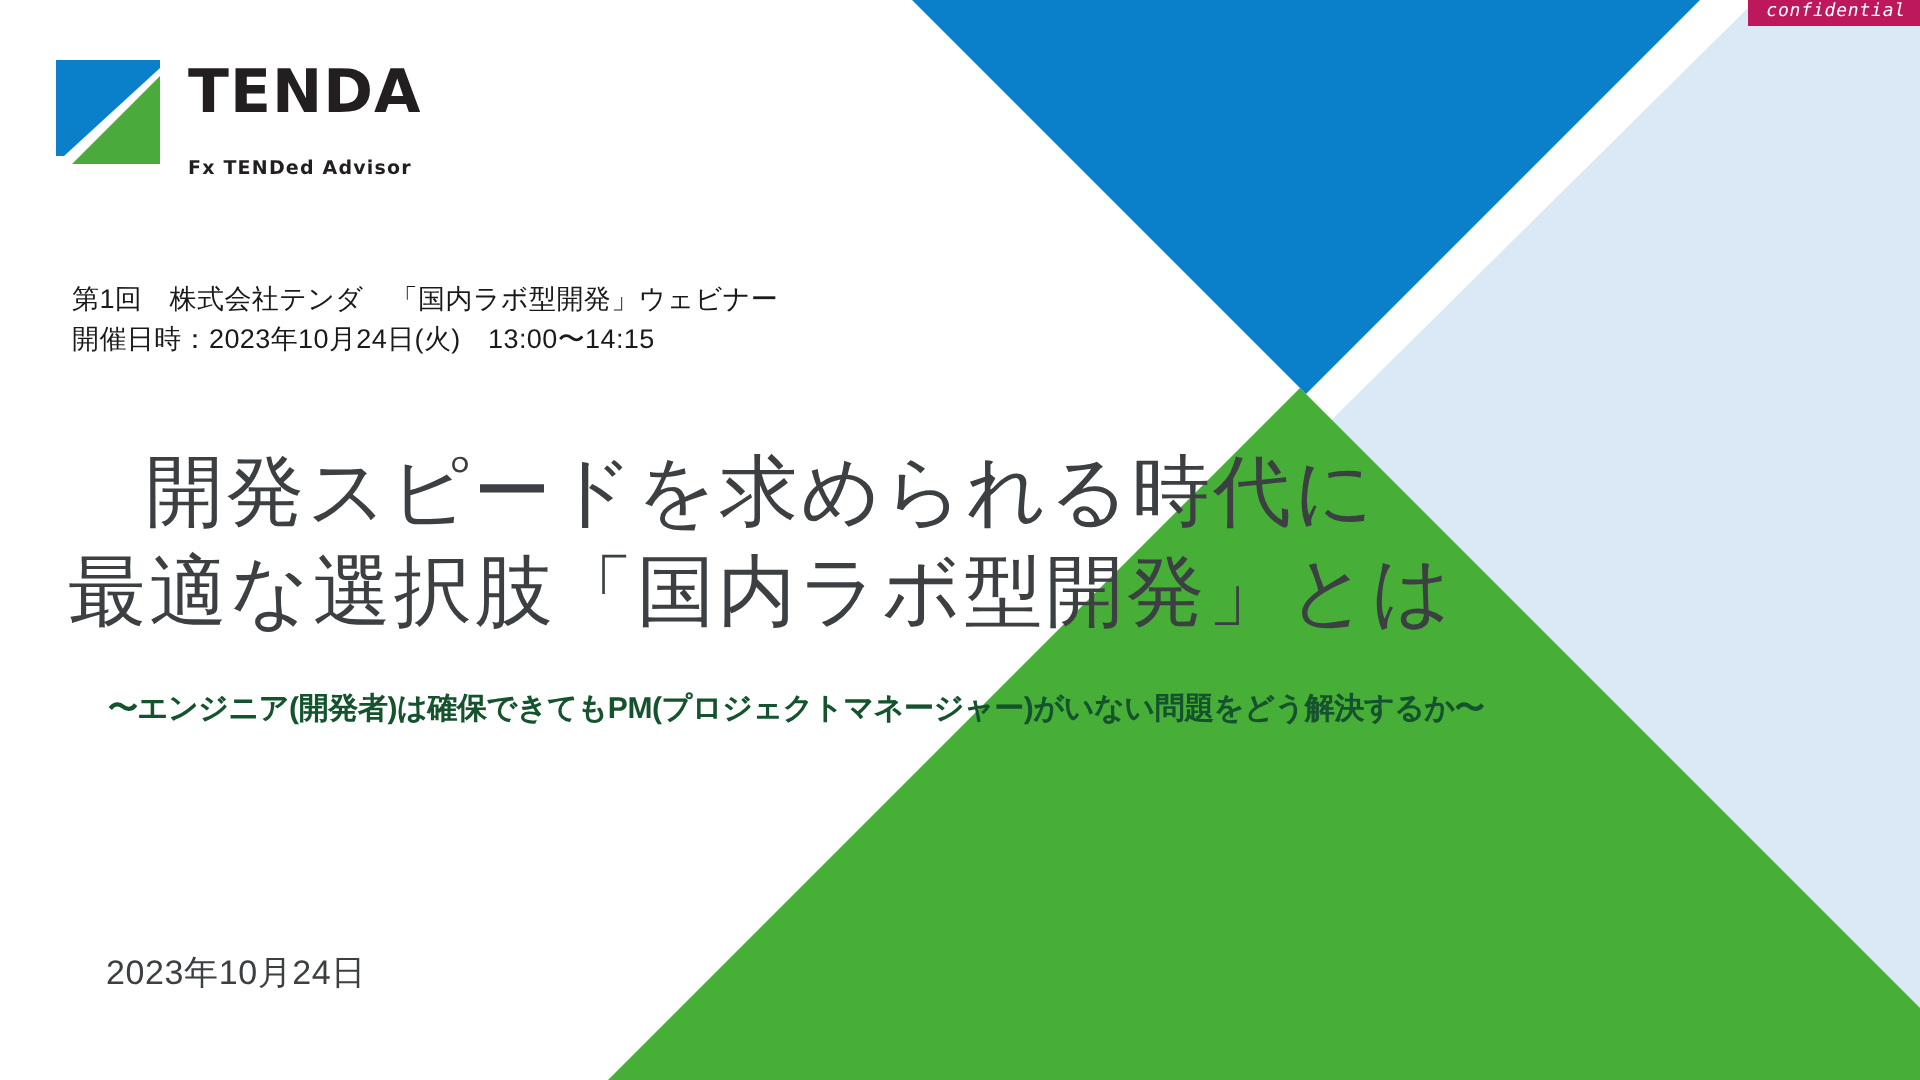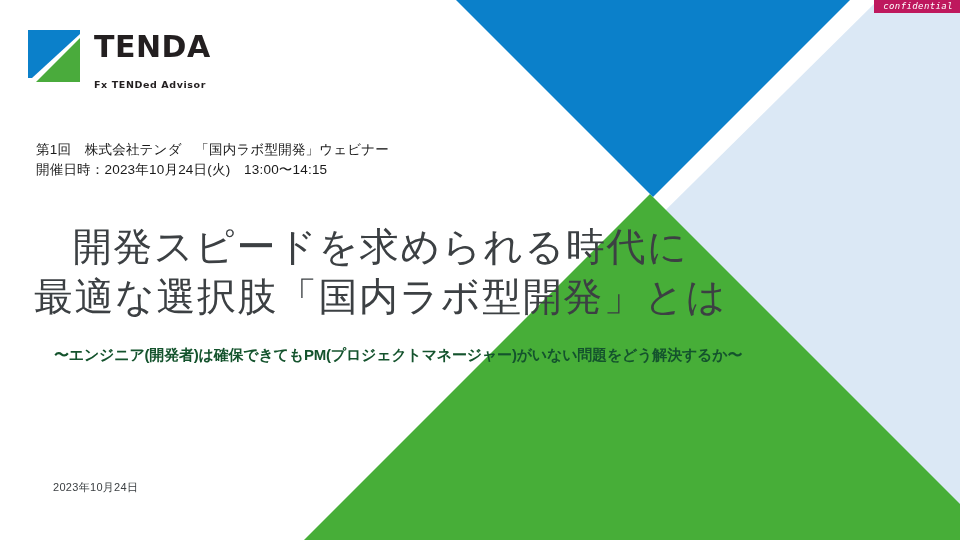--- a/index.html
+++ b/index.html
@@ -133,21 +133,21 @@
     display: block;
     margin-left: 18px;
   }
 
   
   #footer-date {
     position: absolute;
     left: 53px;
     top: 479px;
     z-index: 4;
-    font-size: 11px;
+    font-size: 17px;
     line-height: 16px;
     letter-spacing: 0.3px;
     color: #3c4043;
     white-space: nowrap;
     display: block;
   }
 </style>
 </head>
 <body>
 

